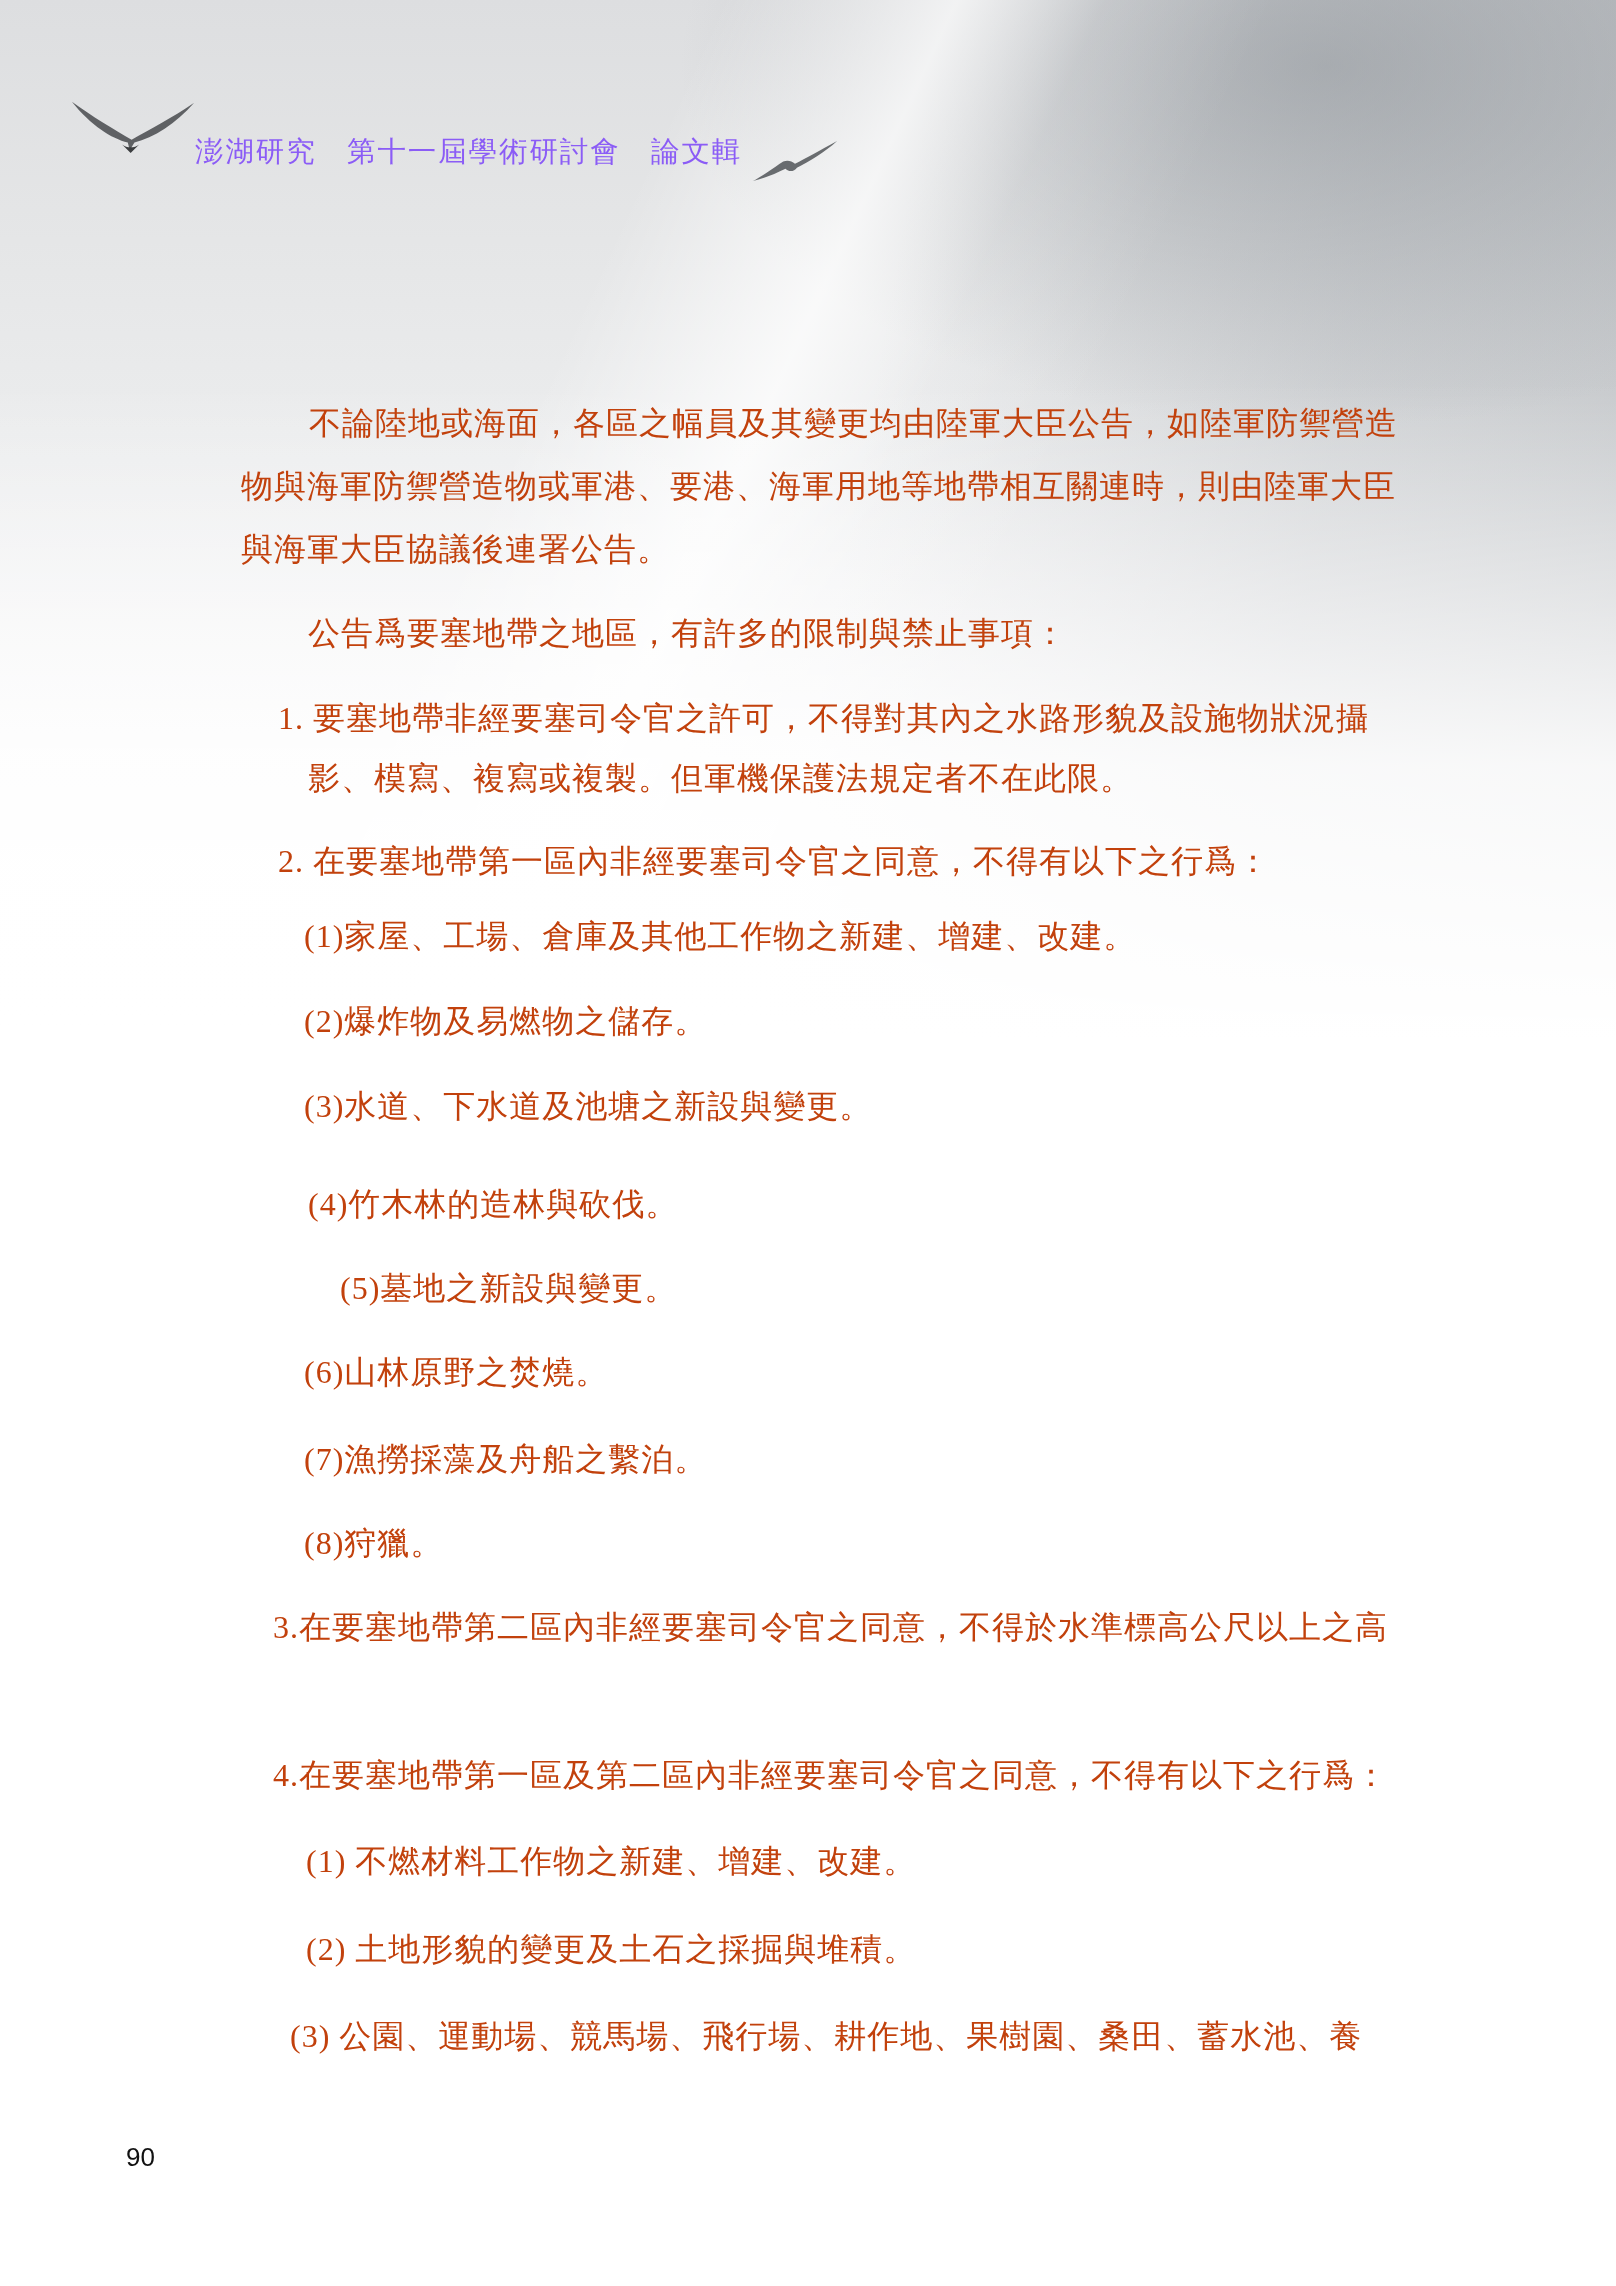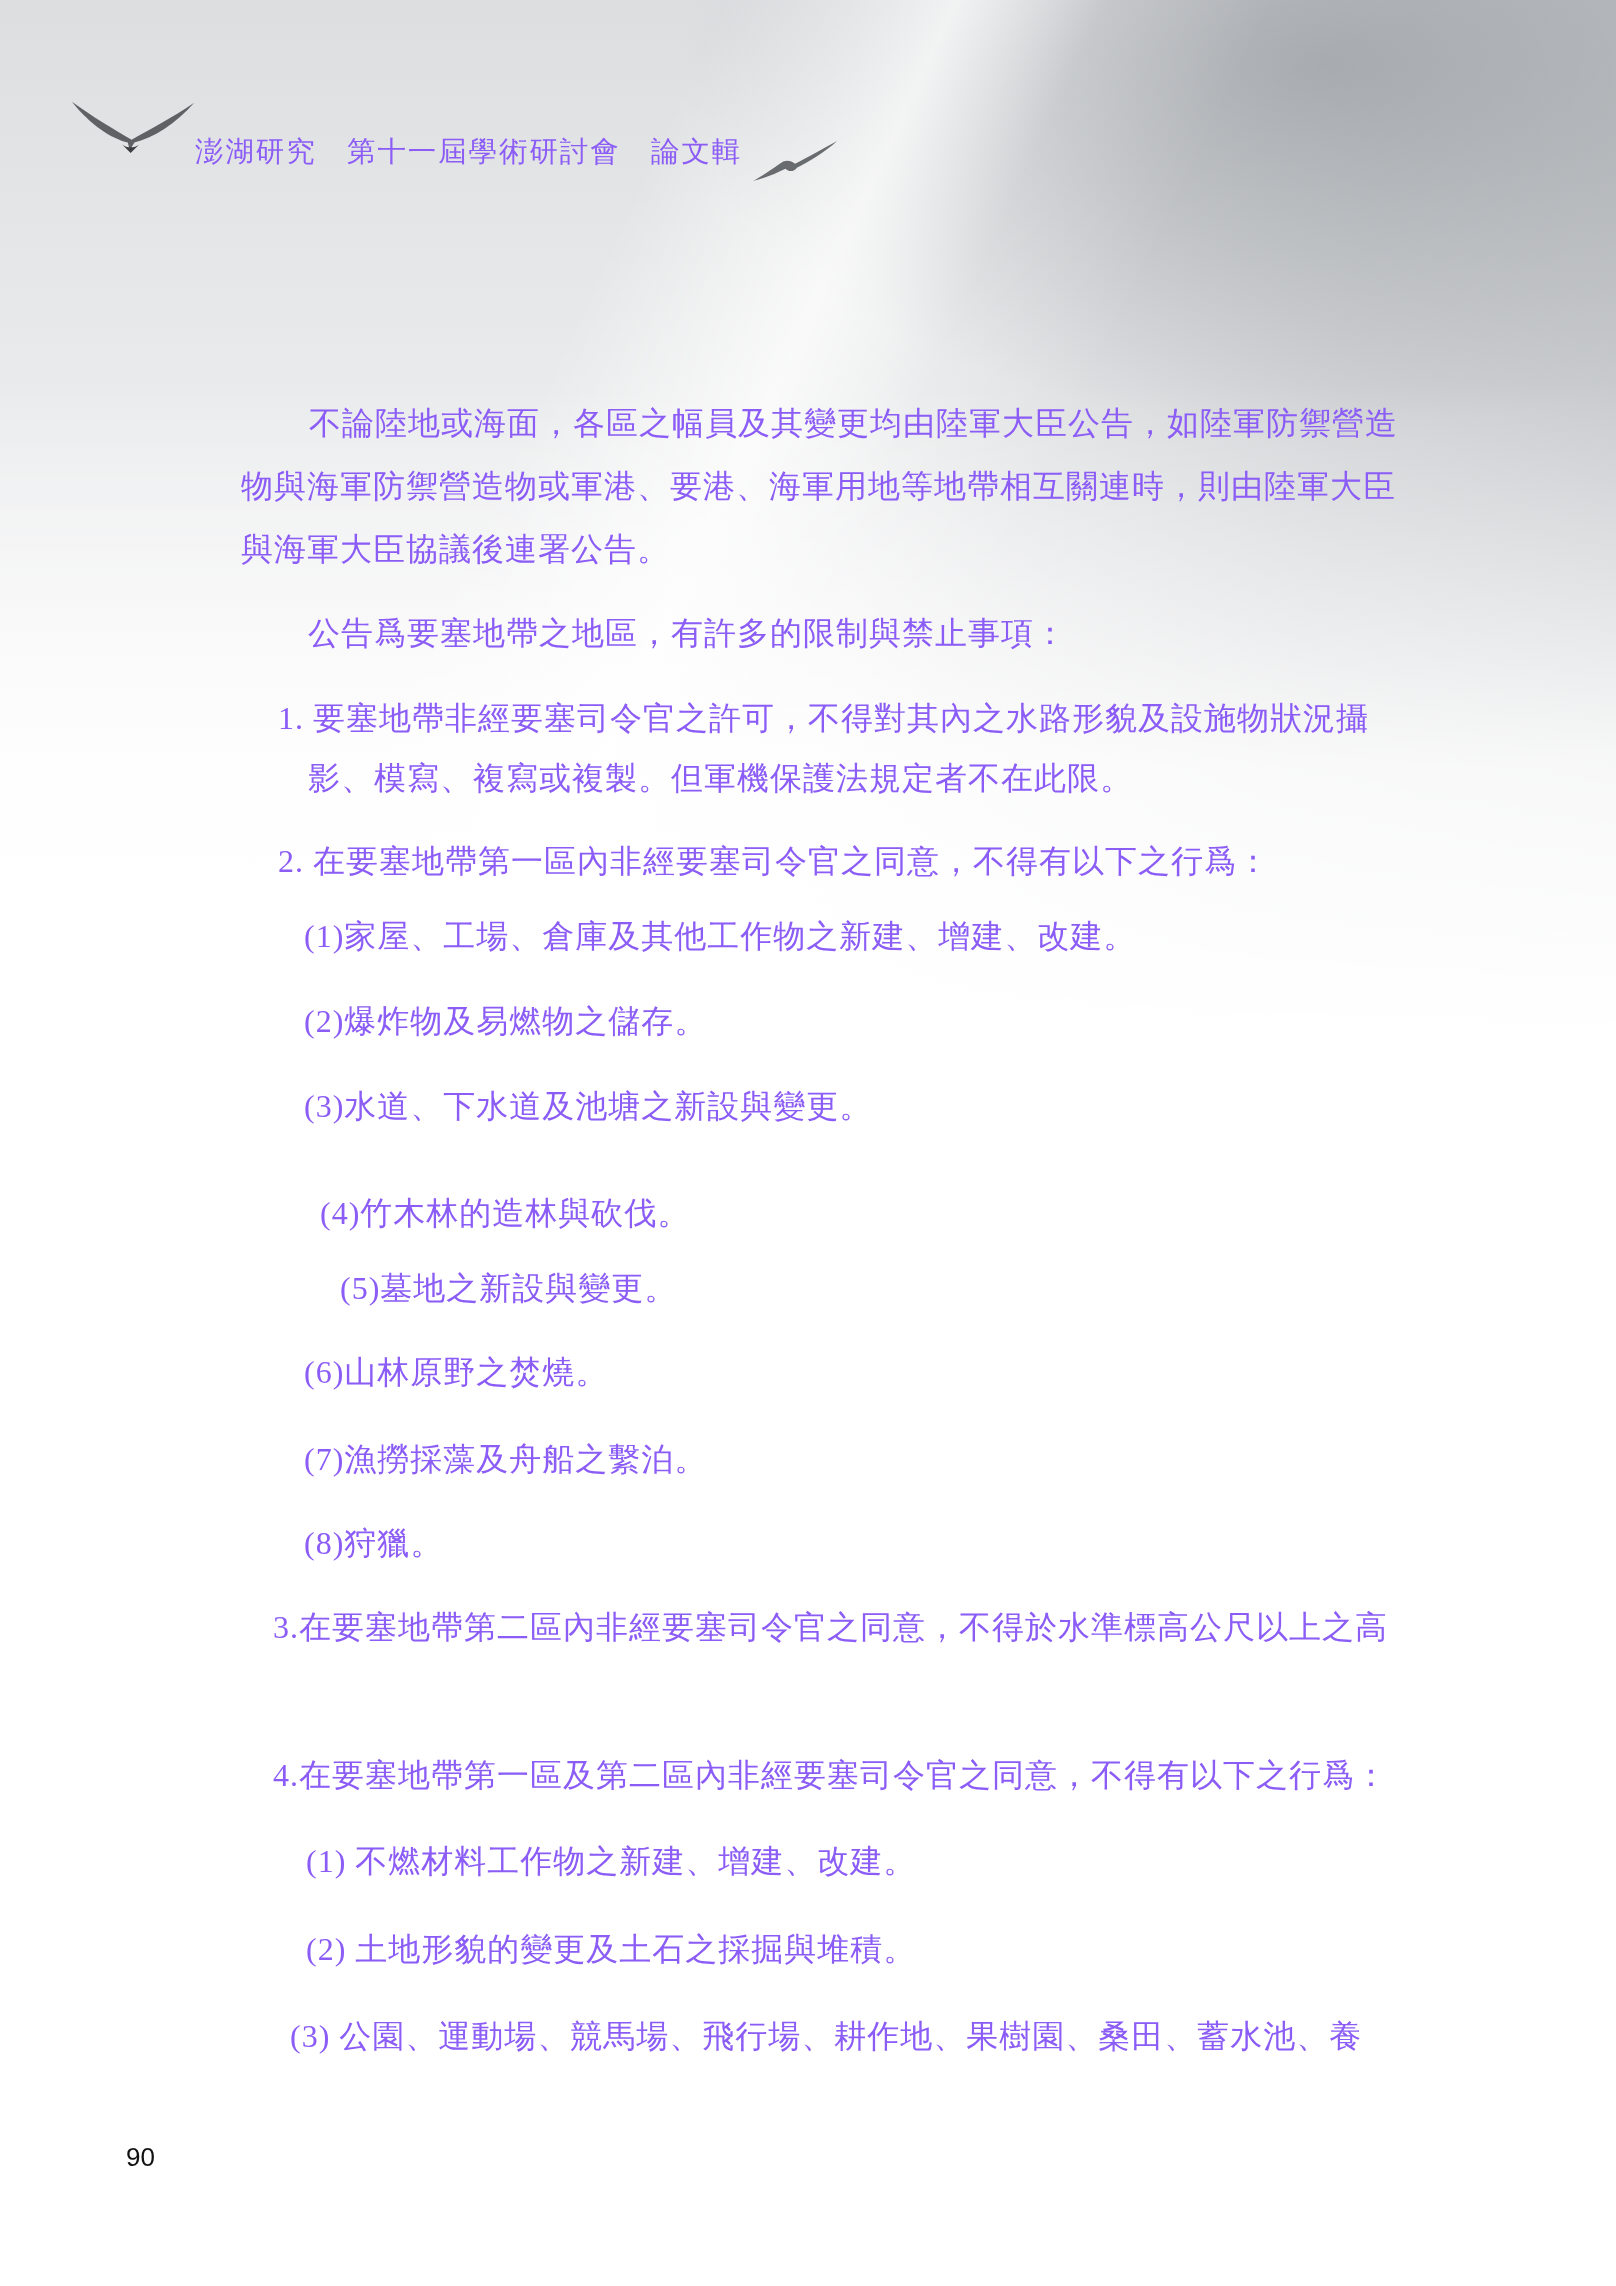--- a/index.html
+++ b/index.html
@@ -28,33 +28,33 @@
   .header-title{
     position:absolute;left:195px;top:133px;
     font-family:"Liberation Sans","DejaVu Sans",sans-serif;
     font-size:28.5px;font-weight:500;letter-spacing:1.9px;
     color:#8b5cf6;white-space:nowrap;
   }
   
   .tl{
     position:absolute;
     font-size:32px;line-height:1.25;letter-spacing:1px;
-    color:#8b5cf6;white-space:nowrap;
+    color:#c2410c;white-space:nowrap;
   }
   #l1 {left:309px;top:403px;}
   #l2 {left:241px;top:466px;}
   #l3 {left:241px;top:529px;}
   #l4 {left:308px;top:613px;}
   #l5 {left:278px;top:698px;}
   #l6 {left:308px;top:758px;}
   #l7 {left:278px;top:841px;}
   #l8 {left:304px;top:916px;}
   #l9 {left:304px;top:1001px;}
   #l10{left:304px;top:1086px;}
-  #l11{left:320px;top:1184px;margin-top:9px;}
+  #l11{left:308px;top:1184px;}
   #l12{left:304px;top:1268px;margin-left:36px;}
   #l13{left:304px;top:1352px;}
   #l14{left:304px;top:1439px;}
   #l15{left:304px;top:1523px;}
   #l16{left:273px;top:1607px;}
   #l17{left:313px;top:1669px;}
   #l18{left:273px;top:1755px;}
   #l19{left:306px;top:1841px;}
   #l20{left:306px;top:1929px;}
   #l21{left:290px;top:2016px;}

